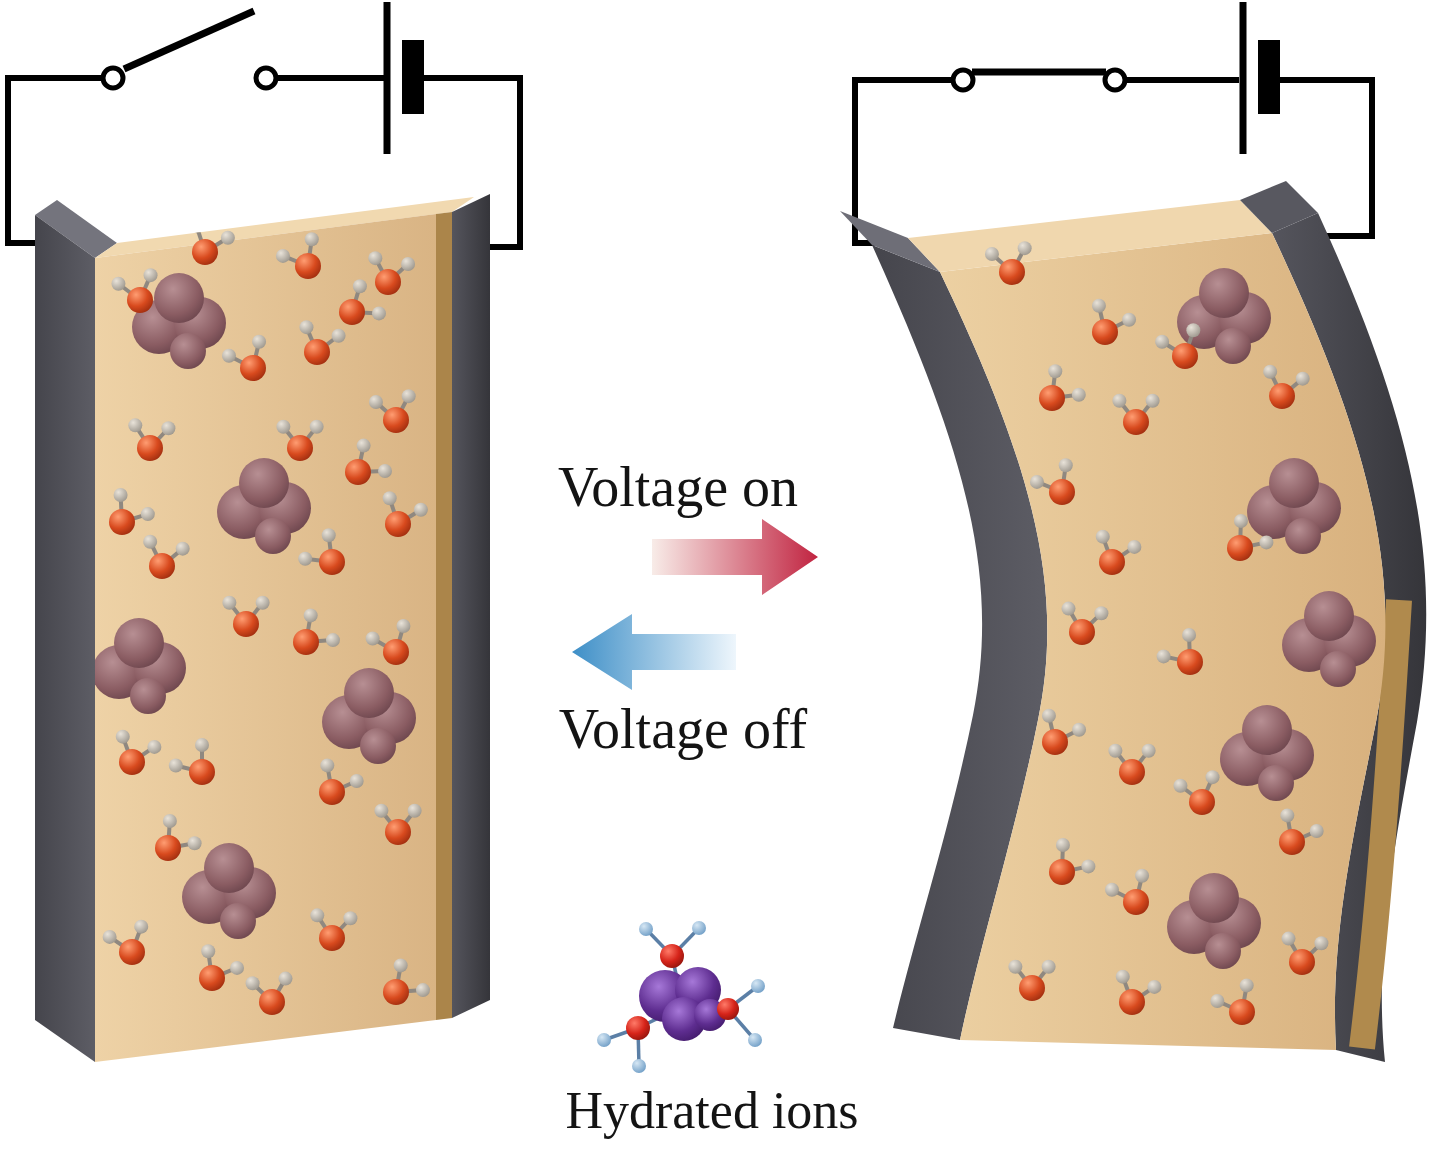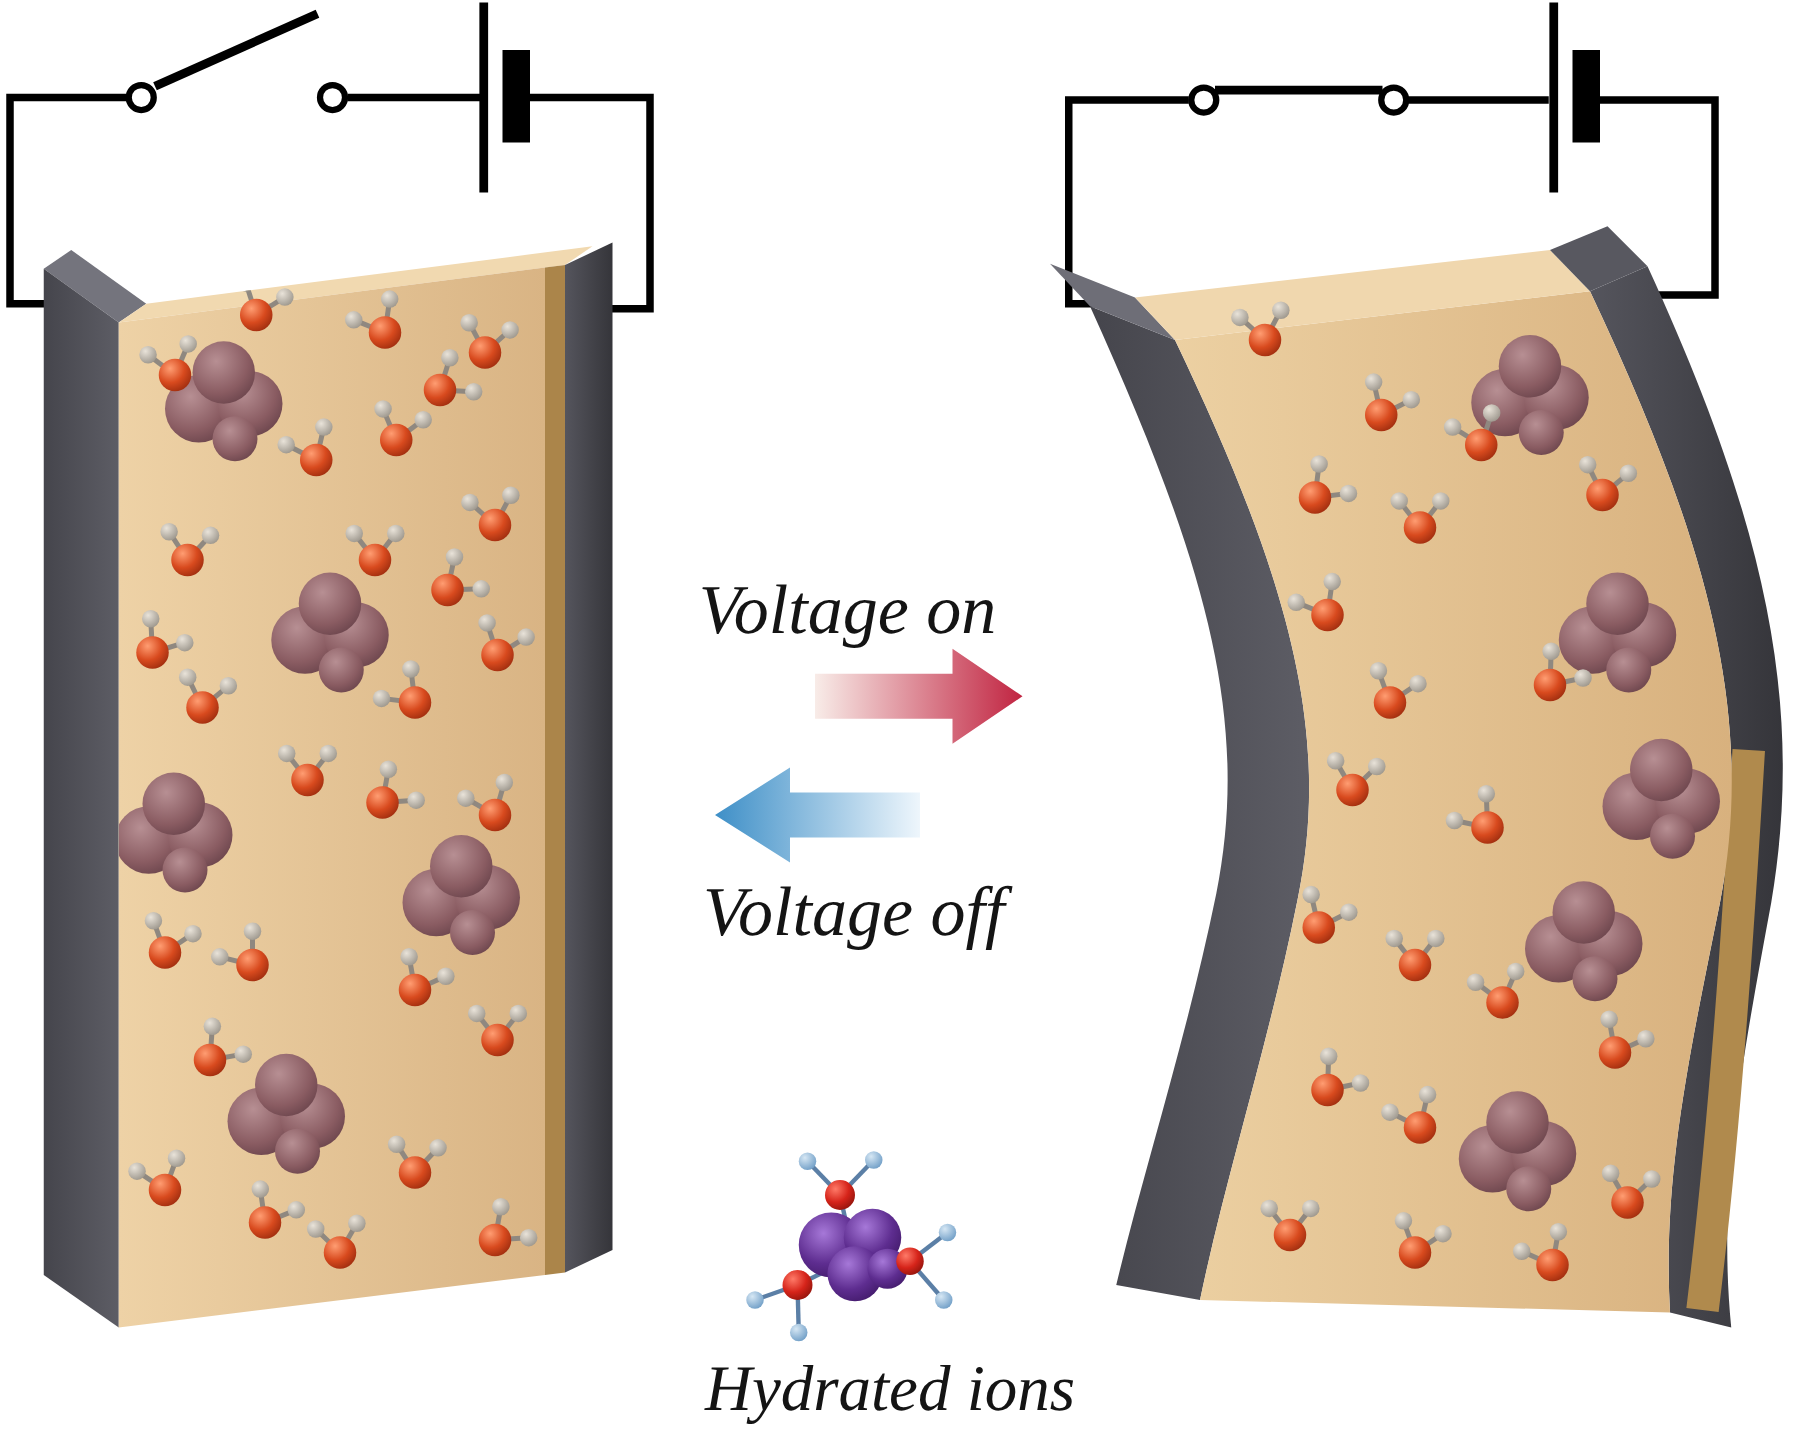--- a/index.html
+++ b/index.html
@@ -1,16 +1,16 @@
 <!DOCTYPE html>
 <html><head>
 <meta charset="utf-8">
 <style>
   html,body{margin:0;padding:0;background:#ffffff;}
-  .stage{position:relative;width:1437px;height:1149px;background:#ffffff;overflow:hidden;font-style:italic;}
+  .stage{position:relative;width:1437px;height:1149px;background:#ffffff;overflow:hidden;}
   svg{display:block;}
   .lbl{font-family:"Liberation Serif","DejaVu Serif",serif;fill:#141414;}
   .wire{stroke:#000000;stroke-width:6;fill:none;}
   .contact{fill:#ffffff;stroke:#000000;stroke-width:5;}
 </style>
 </head>
 <body>
 
 <div class="stage">
 <svg width="1437" height="1149" viewBox="0 0 1437 1149">

